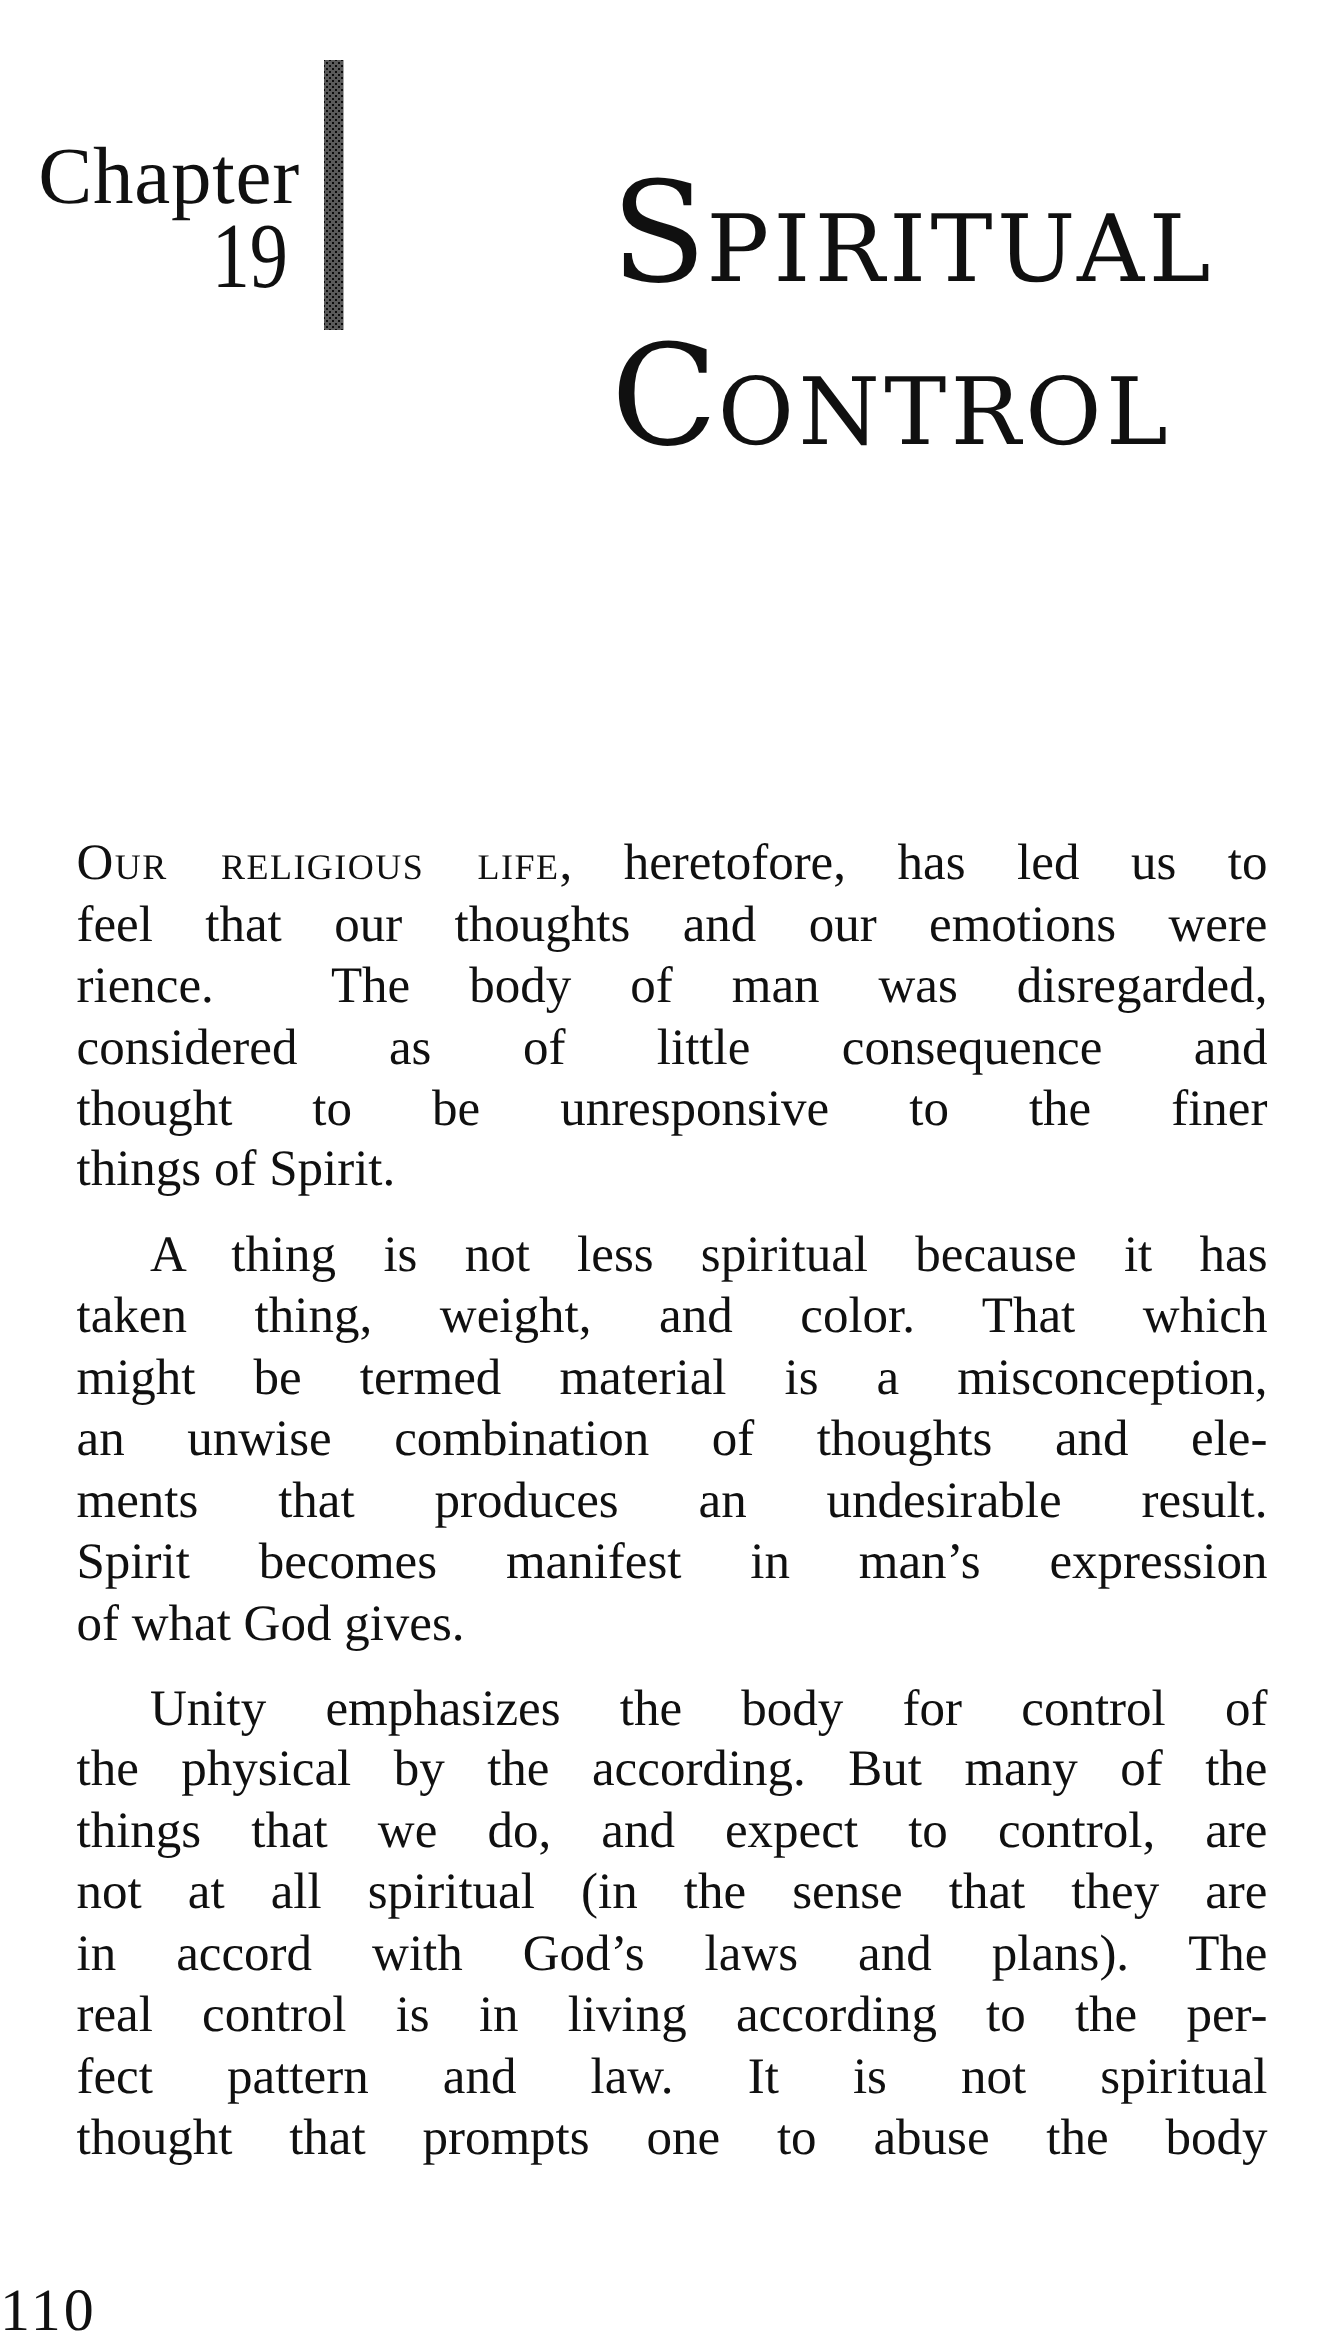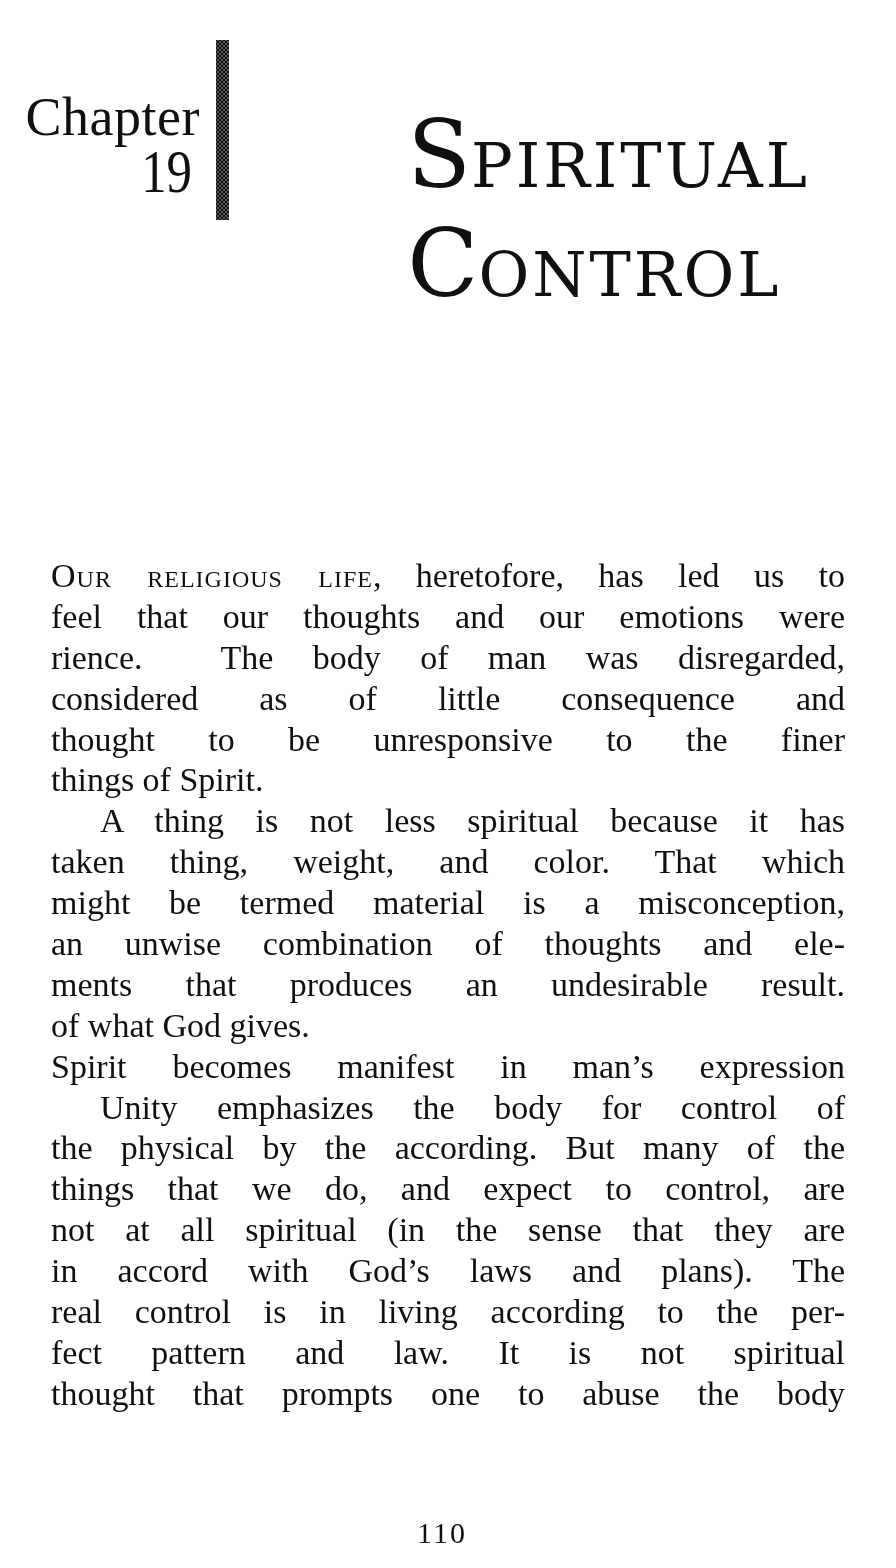--- a/index.html
+++ b/index.html
@@ -86,34 +86,35 @@
     text-align-last: justify;
     line-height: 40.9px;
     height: 40.9px;
     white-space: nowrap; 
   }
   .line.last {
     text-align-last: left;
   }
   .line.indent {
     text-indent: 49px;
+    margin-top: 16px;
   }
   .smallcaps {
     font-variant: small-caps;
     letter-spacing: 1px;
   }
 
   
   .page-number {
     position: absolute;
     left: 0;
     top: 1516px;
     width: 884px;
-    text-align: center;
-    font-size: 30px;
+    text-align: left;
+    font-size: 40px;
     letter-spacing: 2px;
   }
 </style>
 </head>
 <body>
 
 <div class="page">
 
   <div class="chapter-word">Chapter</div>
 
@@ -131,22 +132,22 @@
       <div class="line">feel that our thoughts and our emotions were</div>
       <div class="line">rience.&nbsp; The body of man was disregarded,</div>
       <div class="line">considered as of little consequence and</div>
       <div class="line">thought to be unresponsive to the finer</div>
       <div class="line last">things of Spirit.</div>
       <div class="line indent">A thing is not less spiritual because it has</div>
       <div class="line">taken thing, weight, and color. That which</div>
       <div class="line">might be termed material is a misconception,</div>
       <div class="line">an unwise combination of thoughts and ele-</div>
       <div class="line">ments that produces an undesirable result.</div>
+      <div class="line">Spirit becomes manifest in man’s expression</div>
       <div class="line last">of what God gives.</div>
-      <div class="line">Spirit becomes manifest in man’s expression</div>
       <div class="line indent">Unity emphasizes the body for control of</div>
       <div class="line">the physical by the according. But many of the</div>
       <div class="line">things that we do, and expect to control, are</div>
       <div class="line">not at all spiritual (in the sense that they are</div>
       <div class="line">in accord with God’s laws and plans). The</div>
       <div class="line">real control is in living according to the per-</div>
       <div class="line">fect pattern and law. It is not spiritual</div>
       <div class="line">thought that prompts one to abuse the body</div>
     </div>
 

